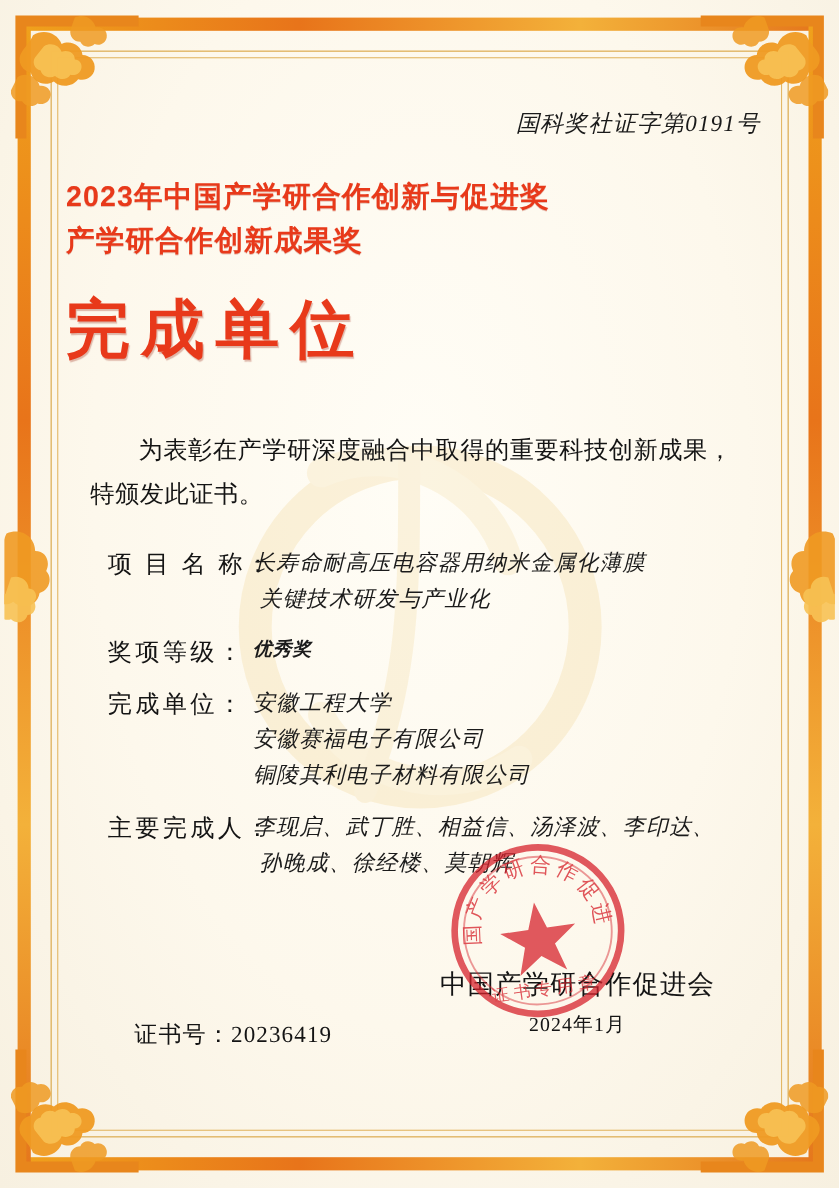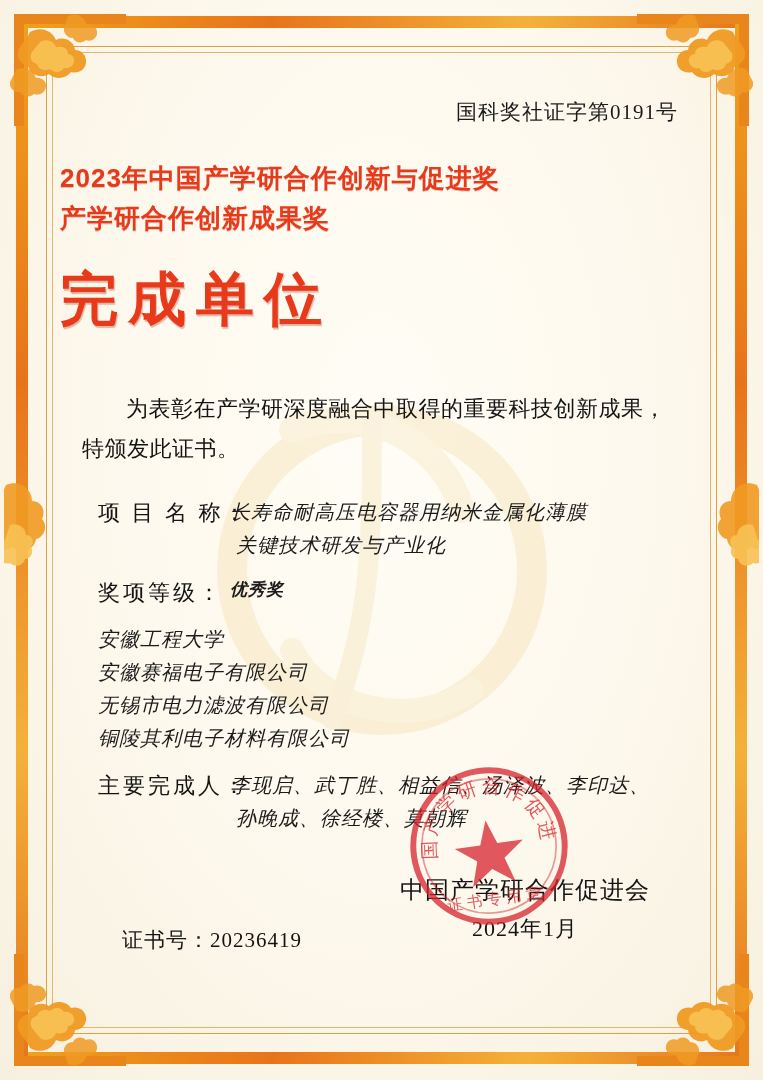--- a/index.html
+++ b/index.html
@@ -89,22 +89,23 @@
     position: absolute;
     top: 60px; left: 60px; right: 60px; bottom: 60px;
   }
 
   .doc-no {
     text-align: right;
     font-size: 21px;
     color: #1a1a1a;
     letter-spacing: 1px;
     margin-top: 38px;
-    margin-right: 25px;
+    margin-right: 12px;
     font-family: "Liberation Serif", "DejaVu Serif", serif;
+    font-style: italic;
   }
 
   .title-block {
     text-align: left;
     margin-top: 32px;
   }
   .title-line1,
   .title-line2 {
     color: #e8391a;
     font-weight: bold;
@@ -177,21 +178,21 @@
     text-align: center;
     width: 300px;
   }
   .sign-org {
     font-size: 24px;
     color: #141414;
     letter-spacing: 1px;
     line-height: 1.7;
   }
   .sign-date {
-    font-size: 22px;
+    font-size: 18px;
     color: #141414;
     letter-spacing: 1px;
     line-height: 1.6;
   }
 
   
   .seal {
     position: absolute;
     right: 128px;
     bottom: 88px;
@@ -304,24 +305,24 @@
           <span class="vline indent">关键技术研发与产业化</span>
         </div>
       </div>
 
       <div class="field-row">
         <div class="field-label">奖项等级：</div>
         <div class="field-value bold-award">优秀奖</div>
       </div>
 
       <div class="field-row">
+        <div class="field-label">完成单位：</div>
         <div class="field-value">
           <span class="vline">安徽工程大学</span>
           <span class="vline">安徽赛福电子有限公司</span>
-          <span class="vline">无锡市电力滤波有限公司</span>
           <span class="vline">铜陵其利电子材料有限公司</span>
         </div>
       </div>
 
       <div class="field-row">
         <div class="field-label">主要完成人：</div>
         <div class="field-value">
           <span class="vline">李现启、武丁胜、相益信、汤泽波、李印达、</span>
           <span class="vline indent">孙晚成、徐经楼、莫朝辉</span>
         </div>

